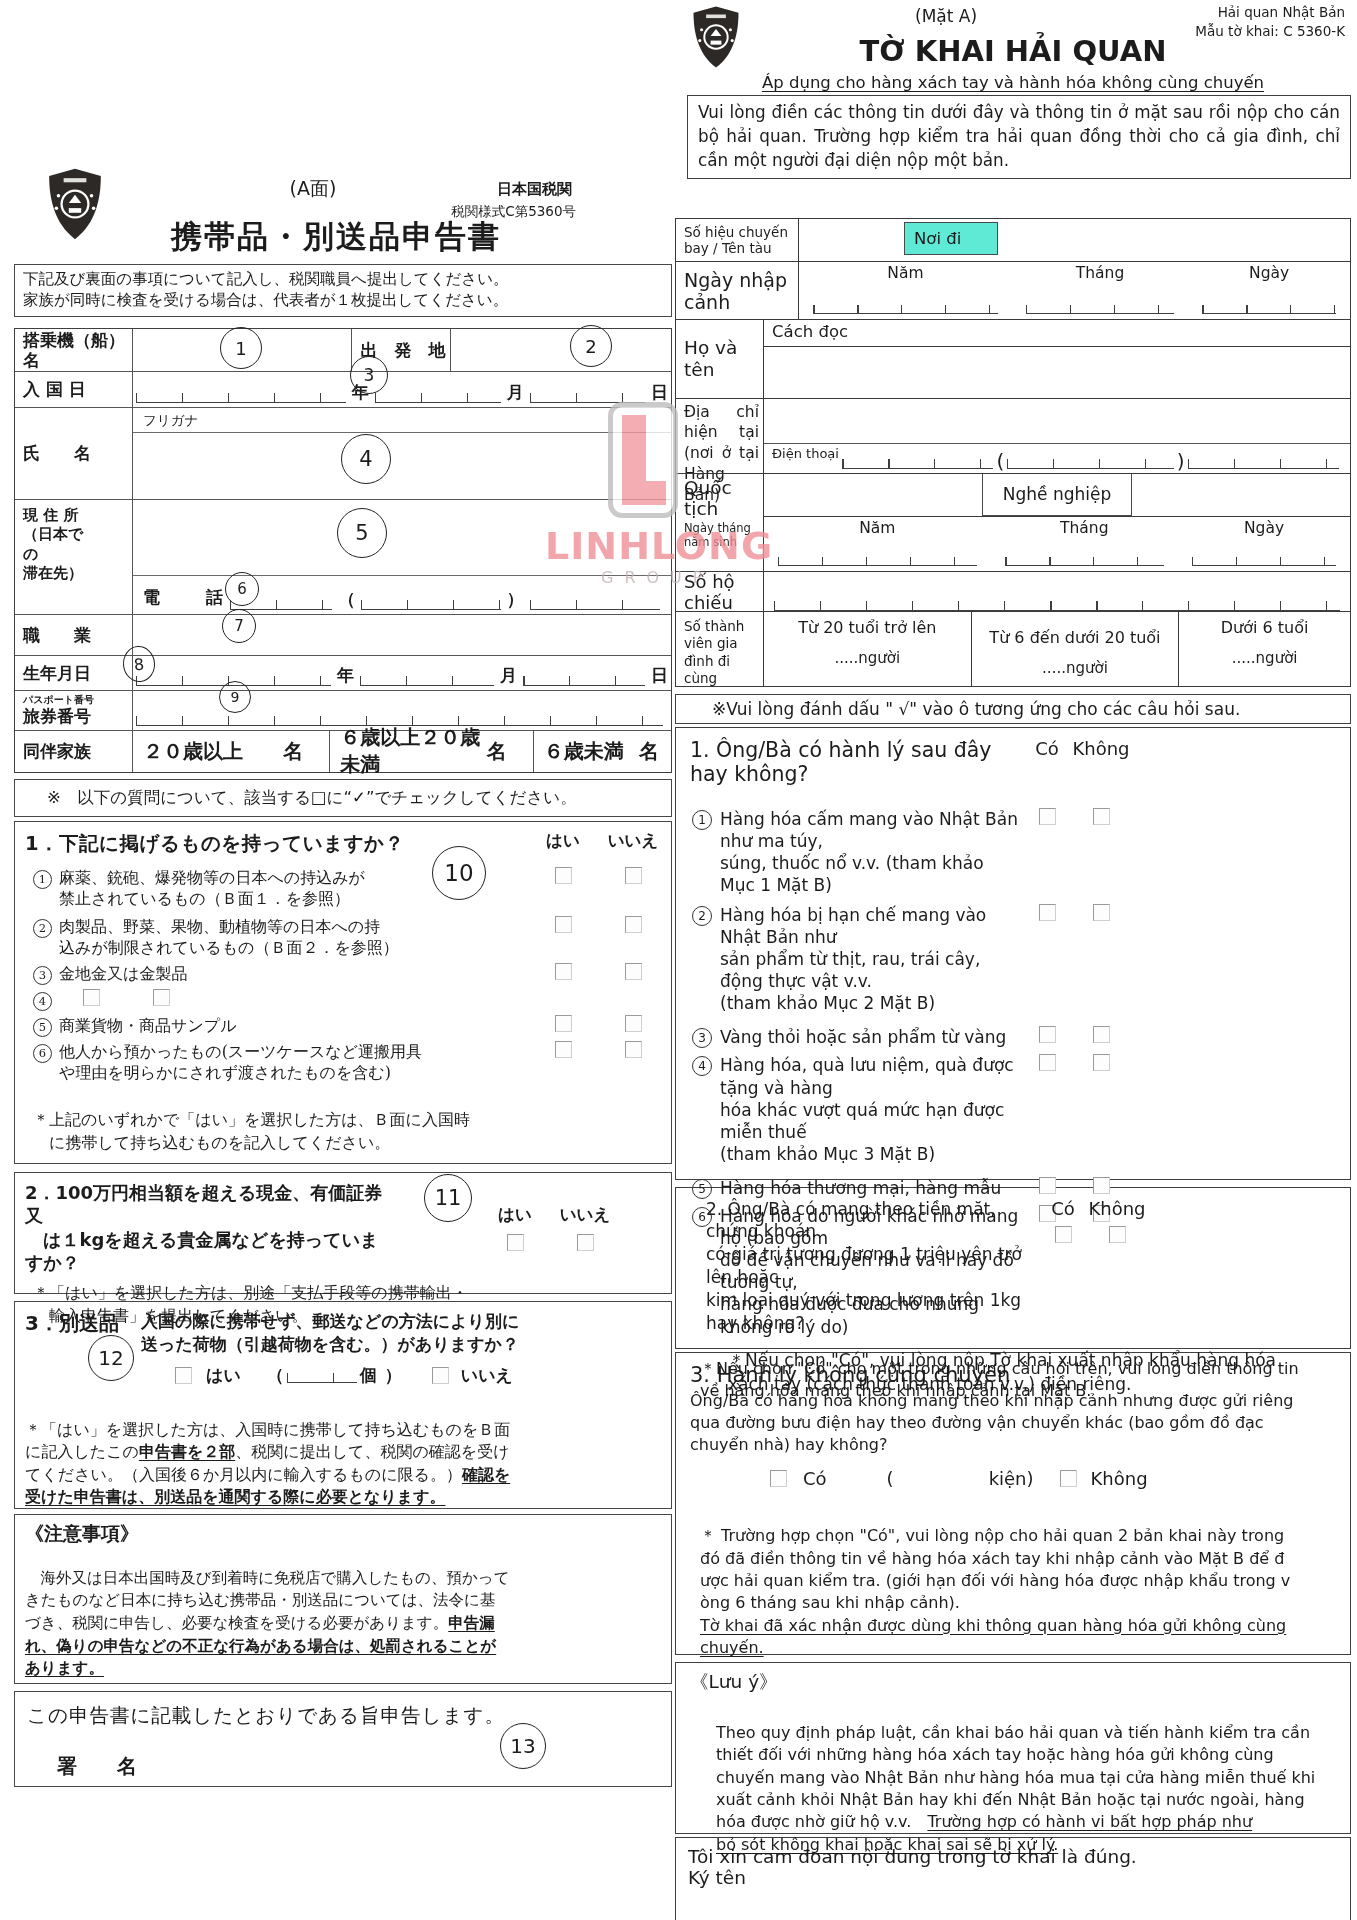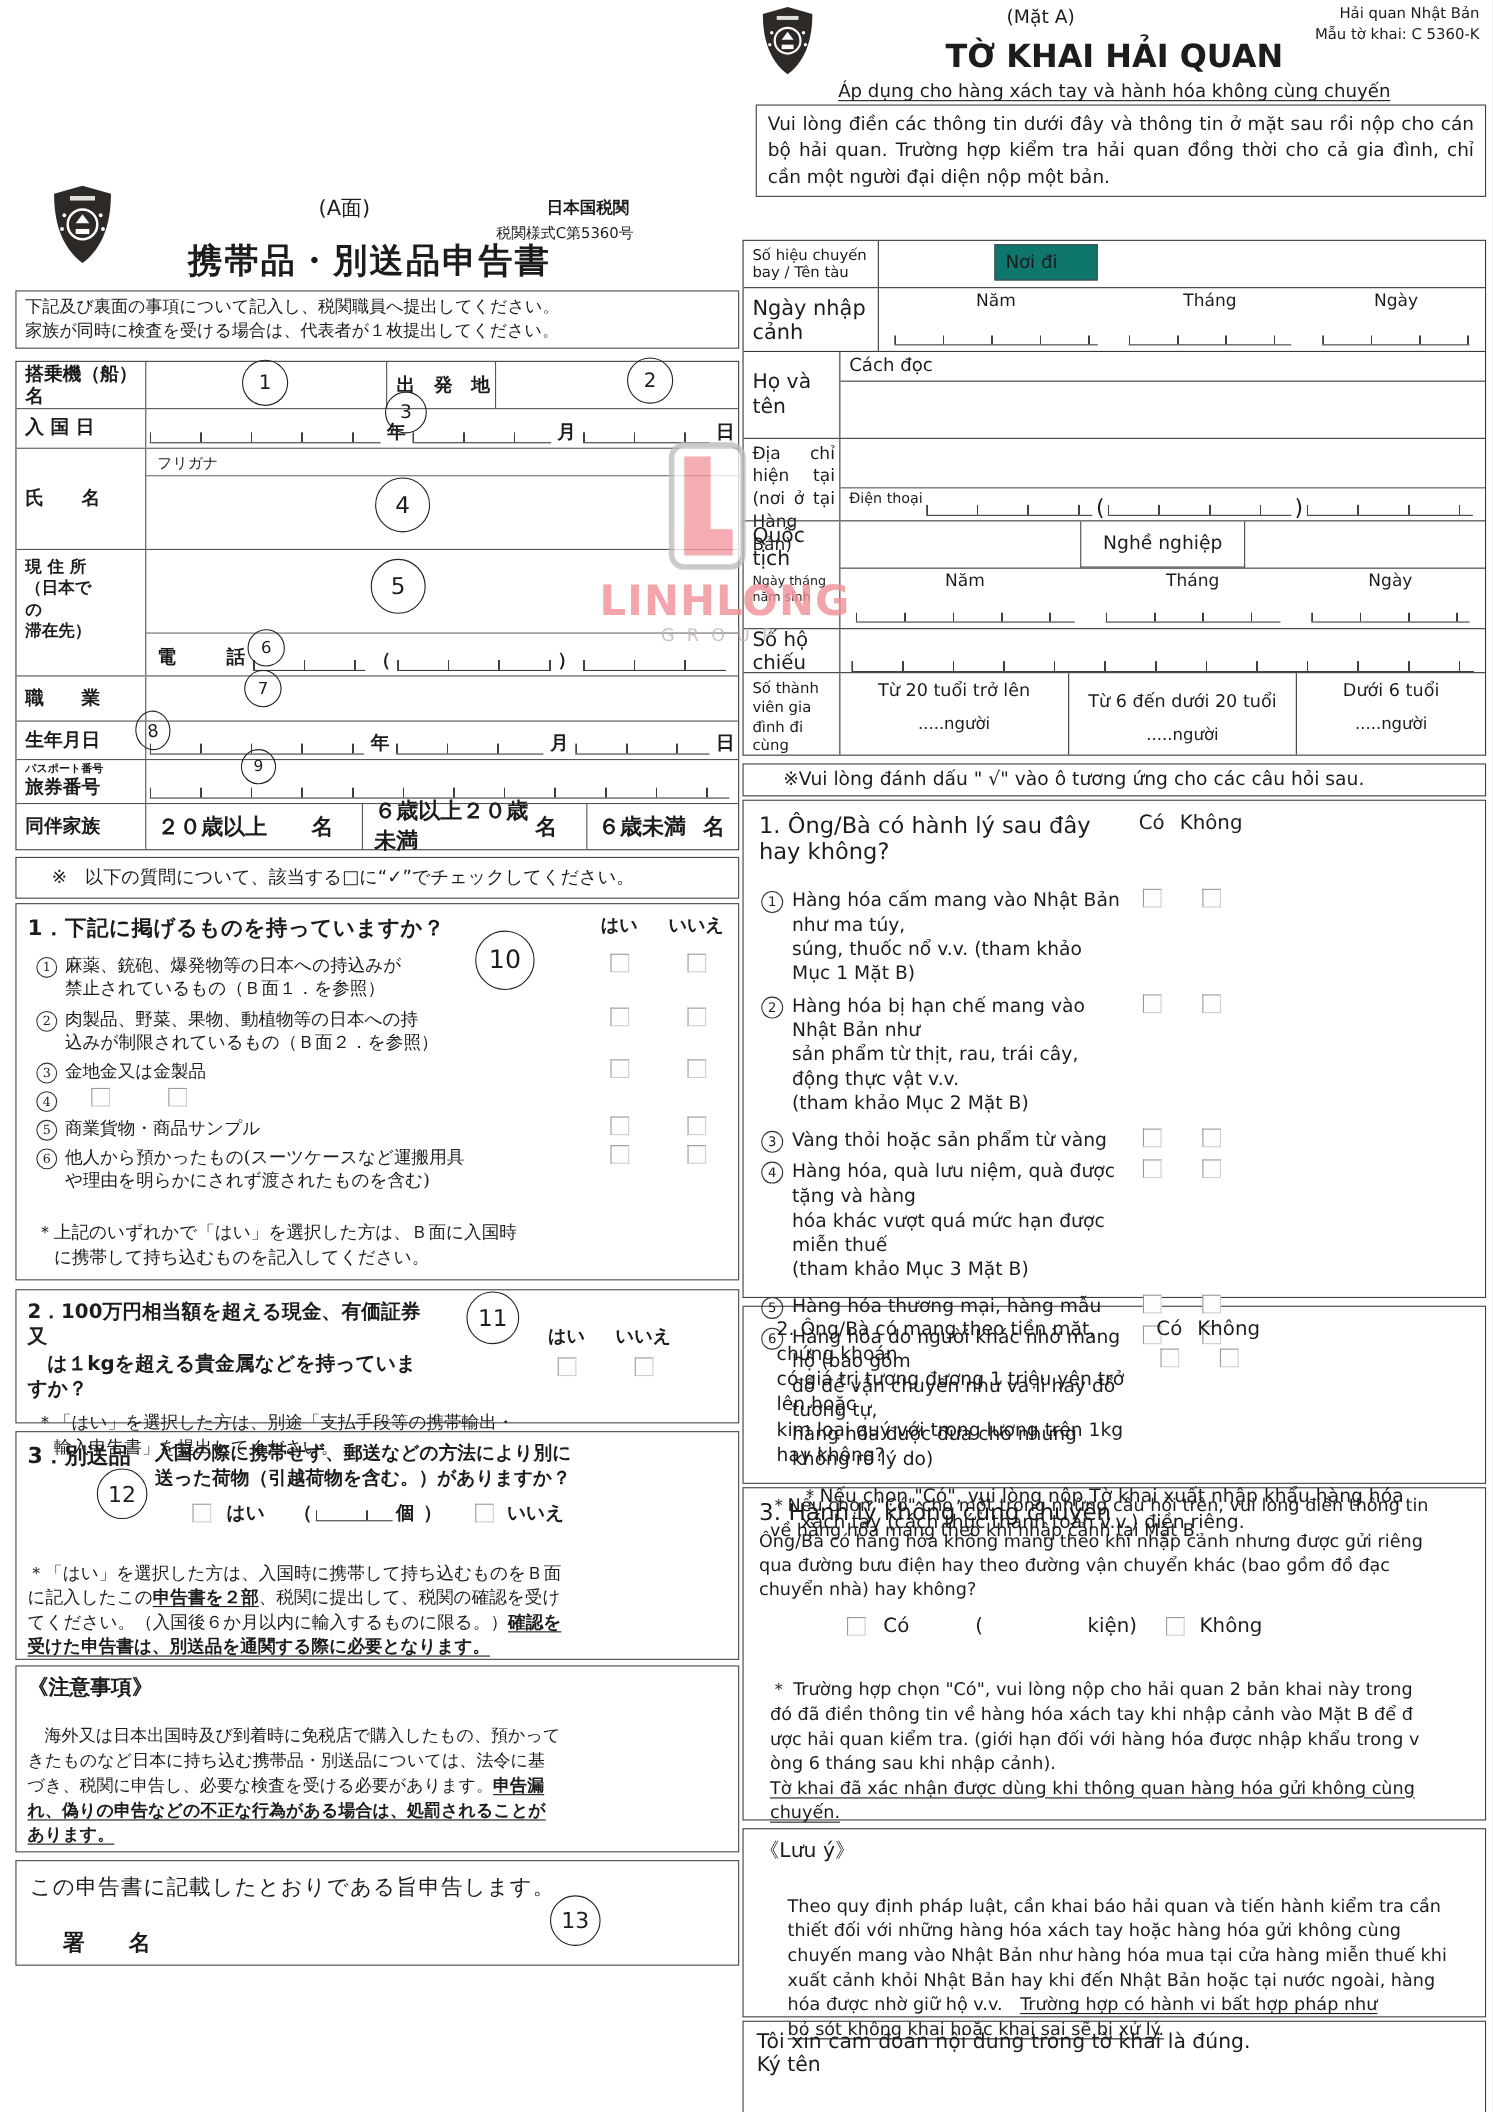--- a/index.html
+++ b/index.html
@@ -361,21 +361,21 @@
     </div>
 
     <div class="vbox vintro">Vui lòng điền các thông tin dưới đây và thông tin ở mặt sau rồi nộp cho cán bộ hải quan. Trường hợp kiểm tra hải quan đồng thời cho cả gia đình, chỉ cần một người đại diện nộp một bản.</div>
 
     <div class="vbox vtable">
 
       <div class="vr" style="height:42px">
         <div class="vl" style="width:123px;display:flex;align-items:center;font-size:13.5px;line-height:1.2">Số hiệu chuyến bay / Tên tàu</div>
         <div class="vv">
           <div style="position:absolute;left:105px;top:3px;width:94px;height:33px;border:1.8px solid #4a4a4a;
-                      display:flex;align-items:center;padding-left:9px;font-size:16.5px;box-sizing:border-box;background:#0f766e">Nơi đi</div>
+                      display:flex;align-items:center;padding-left:9px;font-size:16.5px;box-sizing:border-box;background:#5eead4">Nơi đi</div>
         </div>
       </div>
 
       <div class="vr" style="height:58px">
         <div class="vl" style="width:123px;display:flex;align-items:center;font-size:19px">Ngày nhập cảnh</div>
         <div class="vv fx">
           <div class="vdatecell" style="flex:1.35">
             <div class="vdatehd">Năm</div>
             <div class="vtick"></div>
           </div>

